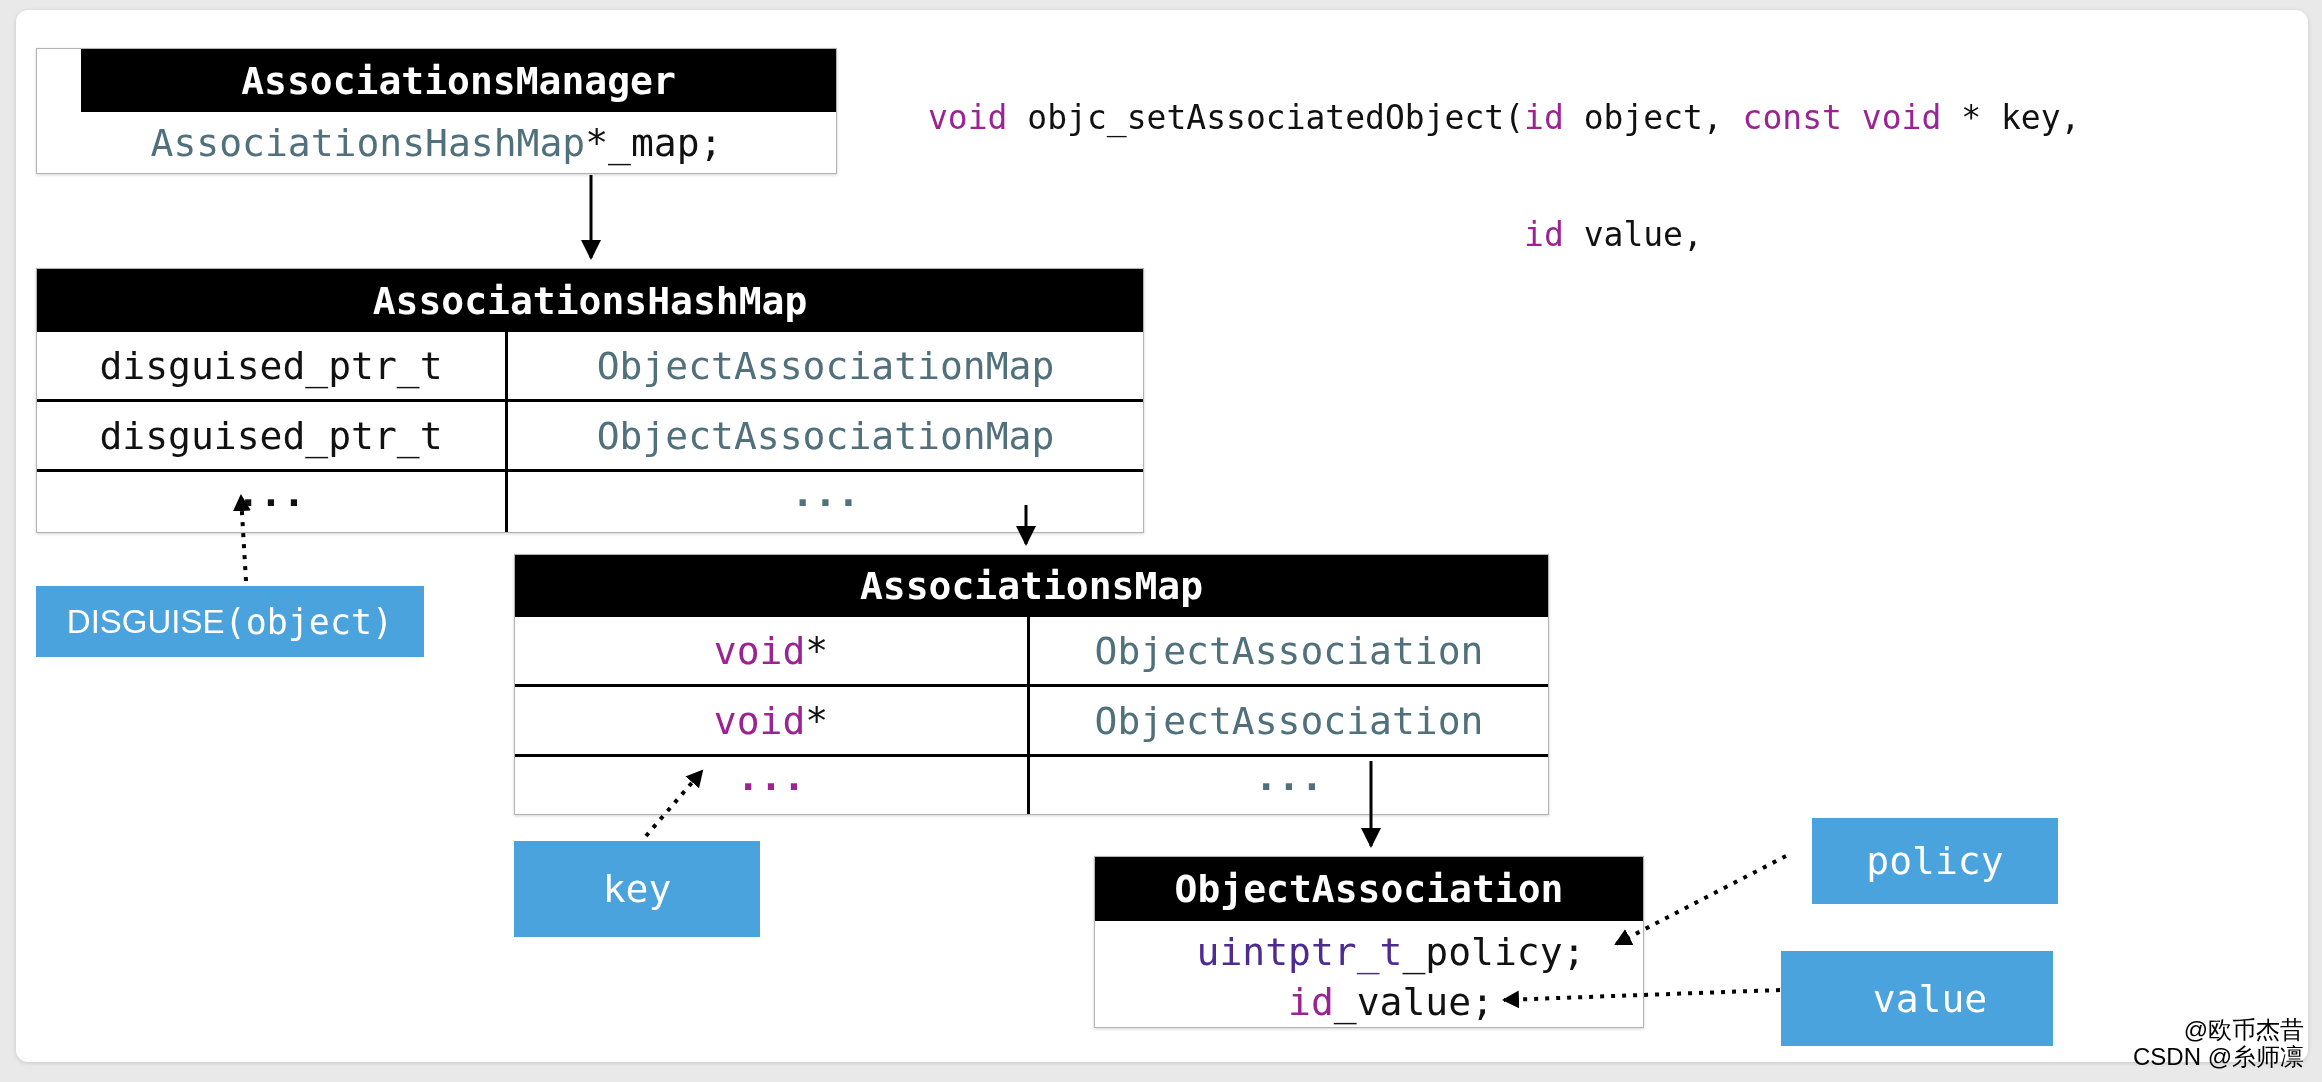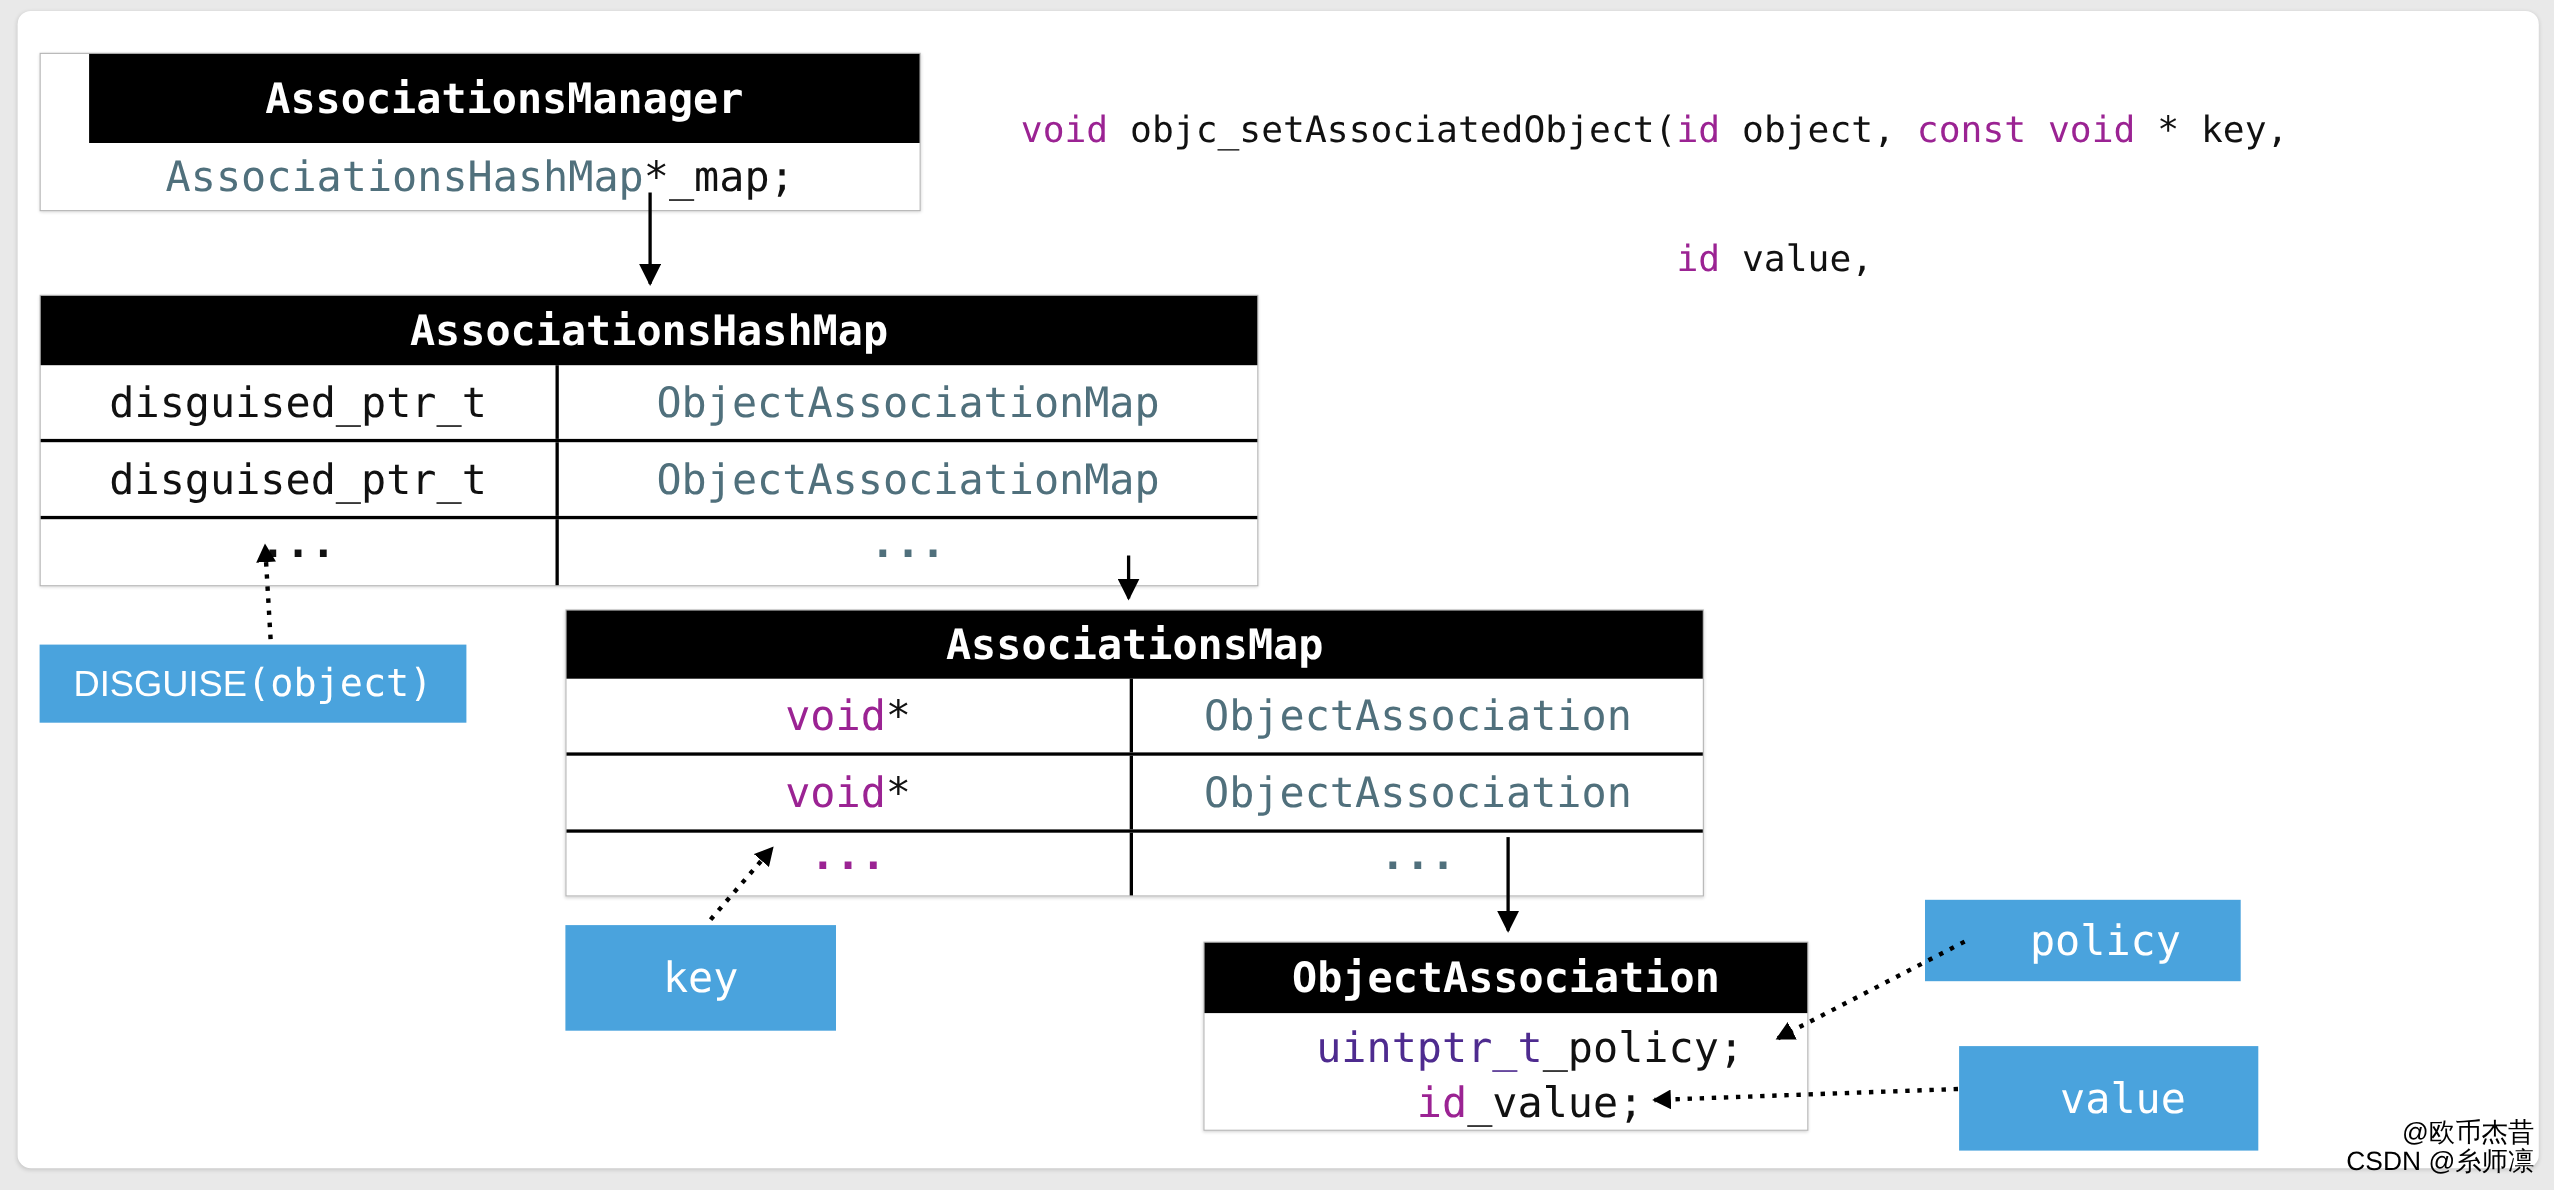--- a/index.html
+++ b/index.html
@@ -19,21 +19,21 @@
   .trow + .trow{border-top:3px solid #000;}
   .tcell{display:flex;align-items:center;justify-content:center;font-size:38px;color:#111;
          box-sizing:border-box;}
   .rcol{border-left:3px solid #000;}
   .teal{color:#50707c;}
   .kw{color:#9b2393;}
   .indigo{color:#4e2b8f;}
   .dots span{font-weight:700;transform:translateY(-9px);}
 
   #tbl-manager{left:36px;top:48px;width:801px;}
-  #tbl-manager .thdr{height:81px;margin-left:44px;}
+  #tbl-manager .thdr{height:63px;margin-left:44px;}
   #tbl-manager .trow{height:61px;}
   #tbl-manager .tcell{width:100%;}
 
   #tbl-hashmap{left:36px;top:268px;width:1108px;}
   #tbl-hashmap .thdr{height:63px;}
   #tbl-hashmap .trow{height:67px;}
   #tbl-hashmap .trow.short{height:60px;}
   #tbl-hashmap .lcol{width:468px;}
   #tbl-hashmap .rcol{flex:1;}
 
@@ -49,21 +49,21 @@
   #tbl-oa .oa-body{padding-top:6px;}
   .oa-line{display:flex;align-items:center;justify-content:center;height:50px;font-size:38px;color:#111;padding-left:44px;}
 
   
   .lbl{position:absolute;background:#4aa3dd;color:#fff;display:flex;align-items:center;
        justify-content:center;font-size:38px;}
   #lbl-disguise{left:36px;top:586px;width:388px;height:71px;}
   #lbl-disguise .fn{font-family:"Liberation Sans",sans-serif;font-size:33px;}
   #lbl-disguise .arg{font-size:35px;}
   #lbl-key{left:514px;top:841px;width:246px;height:96px;}
-  #lbl-policy{left:1750px;top:818px;width:246px;height:74px;padding-left:41px;}
+  #lbl-policy{left:1812px;top:818px;width:246px;height:86px;}
   #lbl-value{left:1781px;top:951px;width:246px;height:95px;padding-left:26px;}
 
   
   .code{position:absolute;left:928px;top:20px;font-size:33px;line-height:39px;
         white-space:pre;color:#111;}
 
   
   .watermark{position:absolute;right:18px;top:1016px;text-align:right;color:#000000;
              font-family:"Liberation Sans",sans-serif;font-size:24px;line-height:27px;}
 </style>

